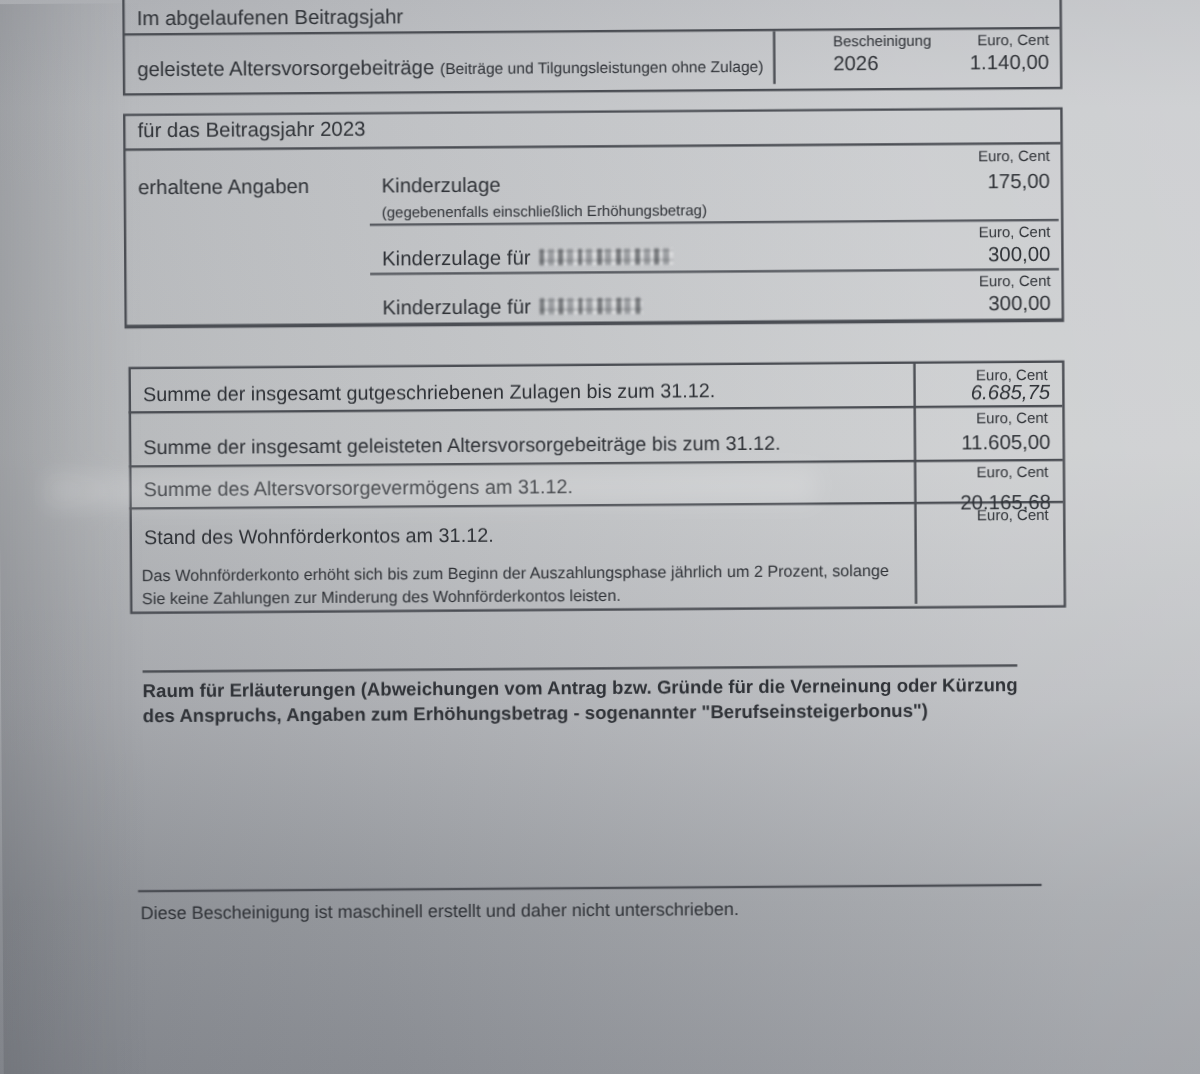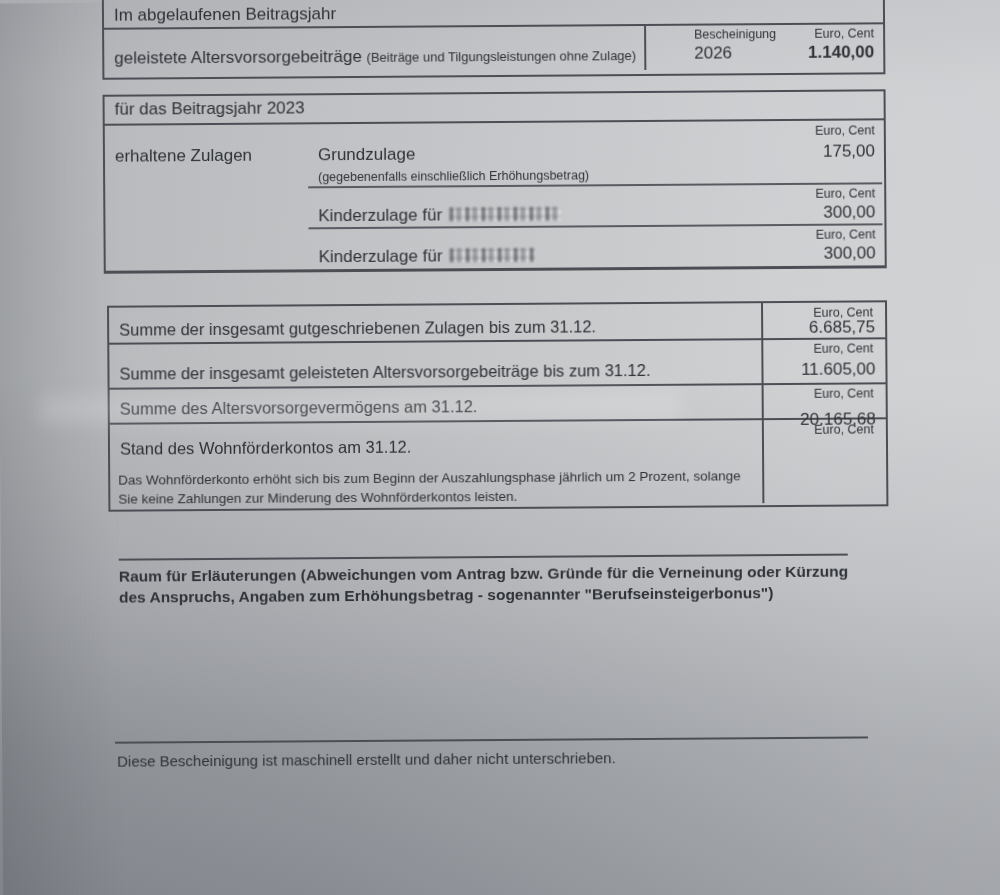--- a/index.html
+++ b/index.html
@@ -61,31 +61,31 @@
 
   <div class="t fs17" style="left:117px; top:46px;">
     <span>geleistete Altersvorsorgebeiträge</span>
     <span class="note-small">(Beiträge und Tilgungsleistungen ohne Zulage)</span>
   </div>
 
   <div class="t fs12" style="left:697px; top:29px;">Bescheinigung</div>
   <div class="t fs17" style="left:697px; top:45px;">2026</div>
 
   <div class="t fs12 right" style="right:123px; top:29px;">Euro, Cent</div>
-  <div class="t fs17 right" style="right:123px; top:45px;font-weight:bold;">1.140,00</div>
+  <div class="t fs17 right" style="right:123px; top:45px;">1.140,00</div>
 
   <div class="box" style="left:105px; top:92px; width:779px; height:174px; border-bottom-width:3px;"></div>
   <div class="hline" style="left:105px; top:121px; width:781px;"></div>
 
   <div class="t fs17" style="left:117px; top:97px;">für das Beitragsjahr 2023</div>
 
-  <div class="t fs17" style="left:117px; top:144px;">erhaltene Zulagen</div>
+  <div class="t fs17" style="left:117px; top:144px;">erhaltene Angaben</div>
 
   <div class="t fs12 right" style="right:123px; top:126px;">Euro, Cent</div>
-  <div class="t fs17" style="left:320px; top:144px;">Grundzulage</div>
+  <div class="t fs17" style="left:320px; top:144px;">Kinderzulage</div>
   <div class="t fs17 right" style="right:123px; top:144px;">175,00</div>
   <div class="t fs12" style="left:320px; top:169px;">(gegebenenfalls einschließlich Erhöhungsbetrag)</div>
   <div class="thinline" style="left:310px; top:185px; width:574px;"></div>
 
   <div class="t fs12 right" style="right:123px; top:189px;">Euro, Cent</div>
   <div class="t fs17" style="left:320px; top:205px;">
     <span>Kinderzulage für</span><span class="redact" style="width:112px;"></span>
   </div>
   <div class="t fs17 right" style="right:123px; top:205px;">300,00</div>
   <div class="thinline" style="left:310px; top:226px; width:574px;"></div>
@@ -97,21 +97,21 @@
   <div class="t fs17 right" style="right:123px; top:246px;">300,00</div>
 
   <div class="box" style="left:108px; top:303px; width:776px; height:202px;"></div>
   <div class="vline" style="left:762px; top:305px; height:200px;"></div>
   <div class="hline" style="left:108px; top:340px; width:778px;"></div>
   <div class="hline" style="left:108px; top:385px; width:778px;"></div>
   <div class="hline" style="left:108px; top:420px; width:778px;"></div>
 
   <div class="t fs12 right" style="right:126px; top:308px;">Euro, Cent</div>
   <div class="t fs16" style="left:120px; top:318px;">Summe der insgesamt gutgeschriebenen Zulagen bis zum 31.12.</div>
-  <div class="t fs17 right" style="right:124px; top:320px;">6.685,75</div>
+  <div class="t fs17 right" style="right:124px; top:320px;font-style:italic;">6.685,75</div>
 
   <div class="t fs12 right" style="right:126px; top:344px;">Euro, Cent</div>
   <div class="t fs16" style="left:120px; top:362px;">Summe der insgesamt geleisteten Altersvorsorgebeiträge bis zum 31.12.</div>
   <div class="t fs17 right" style="right:124px; top:362px;">11.605,00</div>
 
   <div class="t fs12 right" style="right:126px; top:389px;">Euro, Cent</div>
   <div class="t fs16" style="left:120px; top:397px;">Summe des Altersvorsorgevermögens am 31.12.</div>
   <div class="t fs17 right" style="right:124px; top:412px;">20.165,68</div>
 
   <div class="t fs12 right" style="right:126px; top:425px;">Euro, Cent</div>

